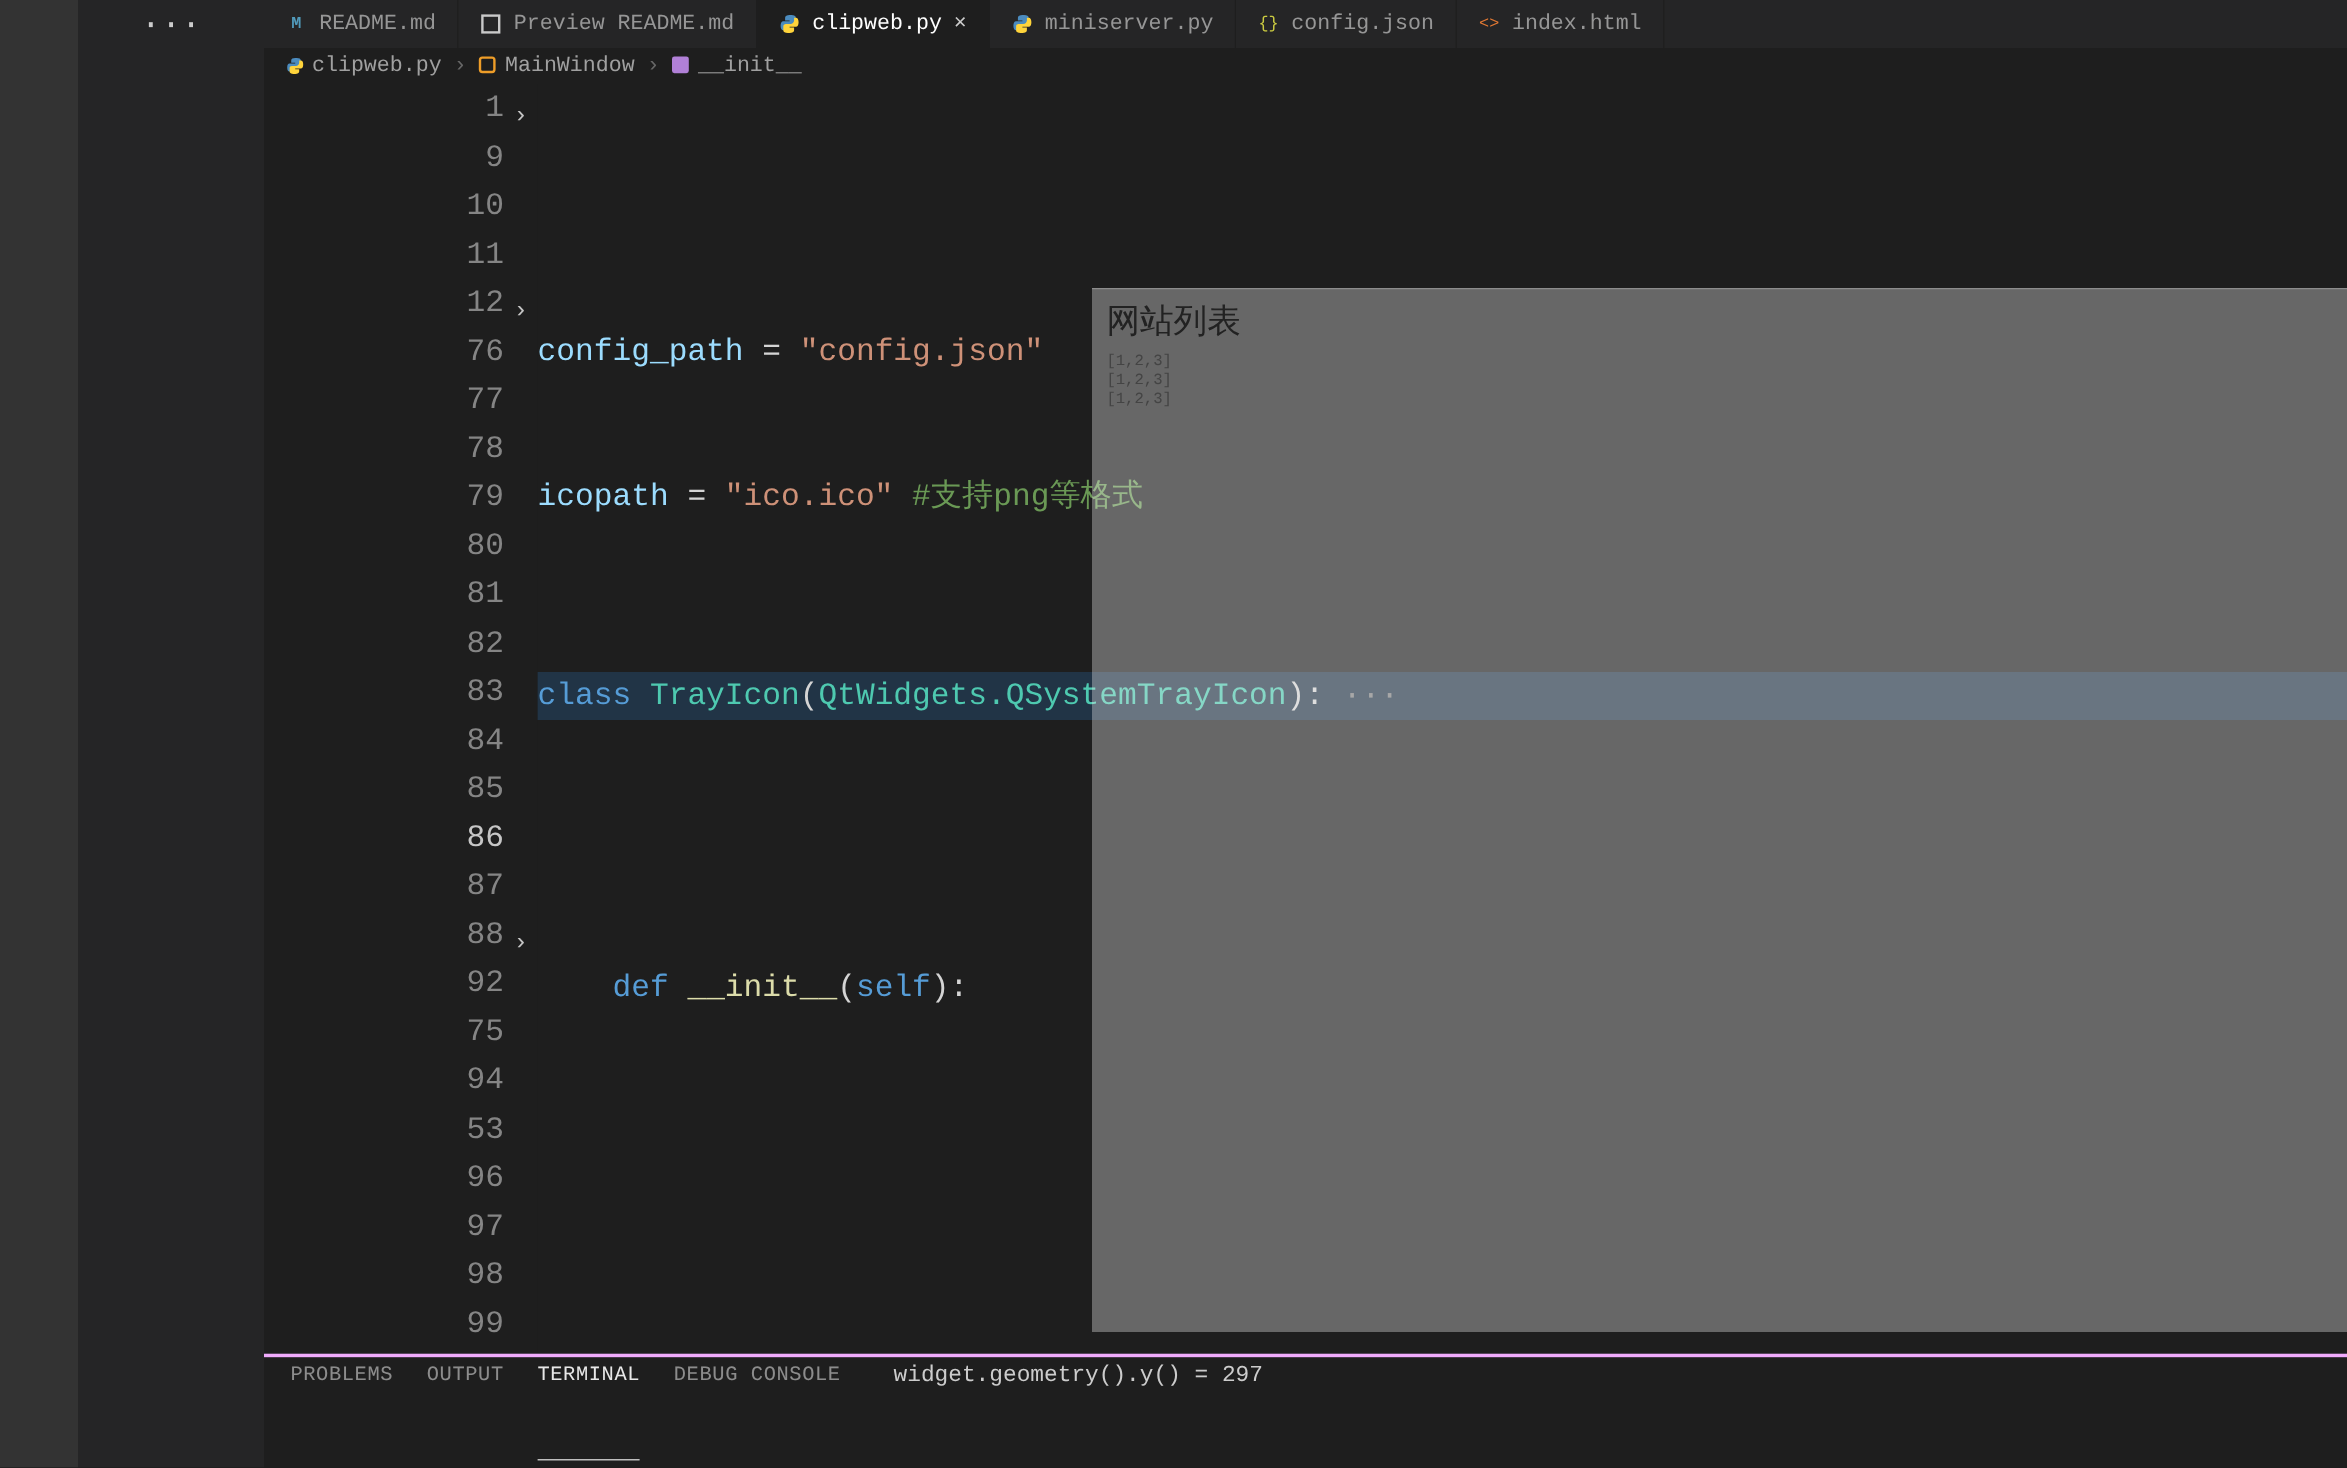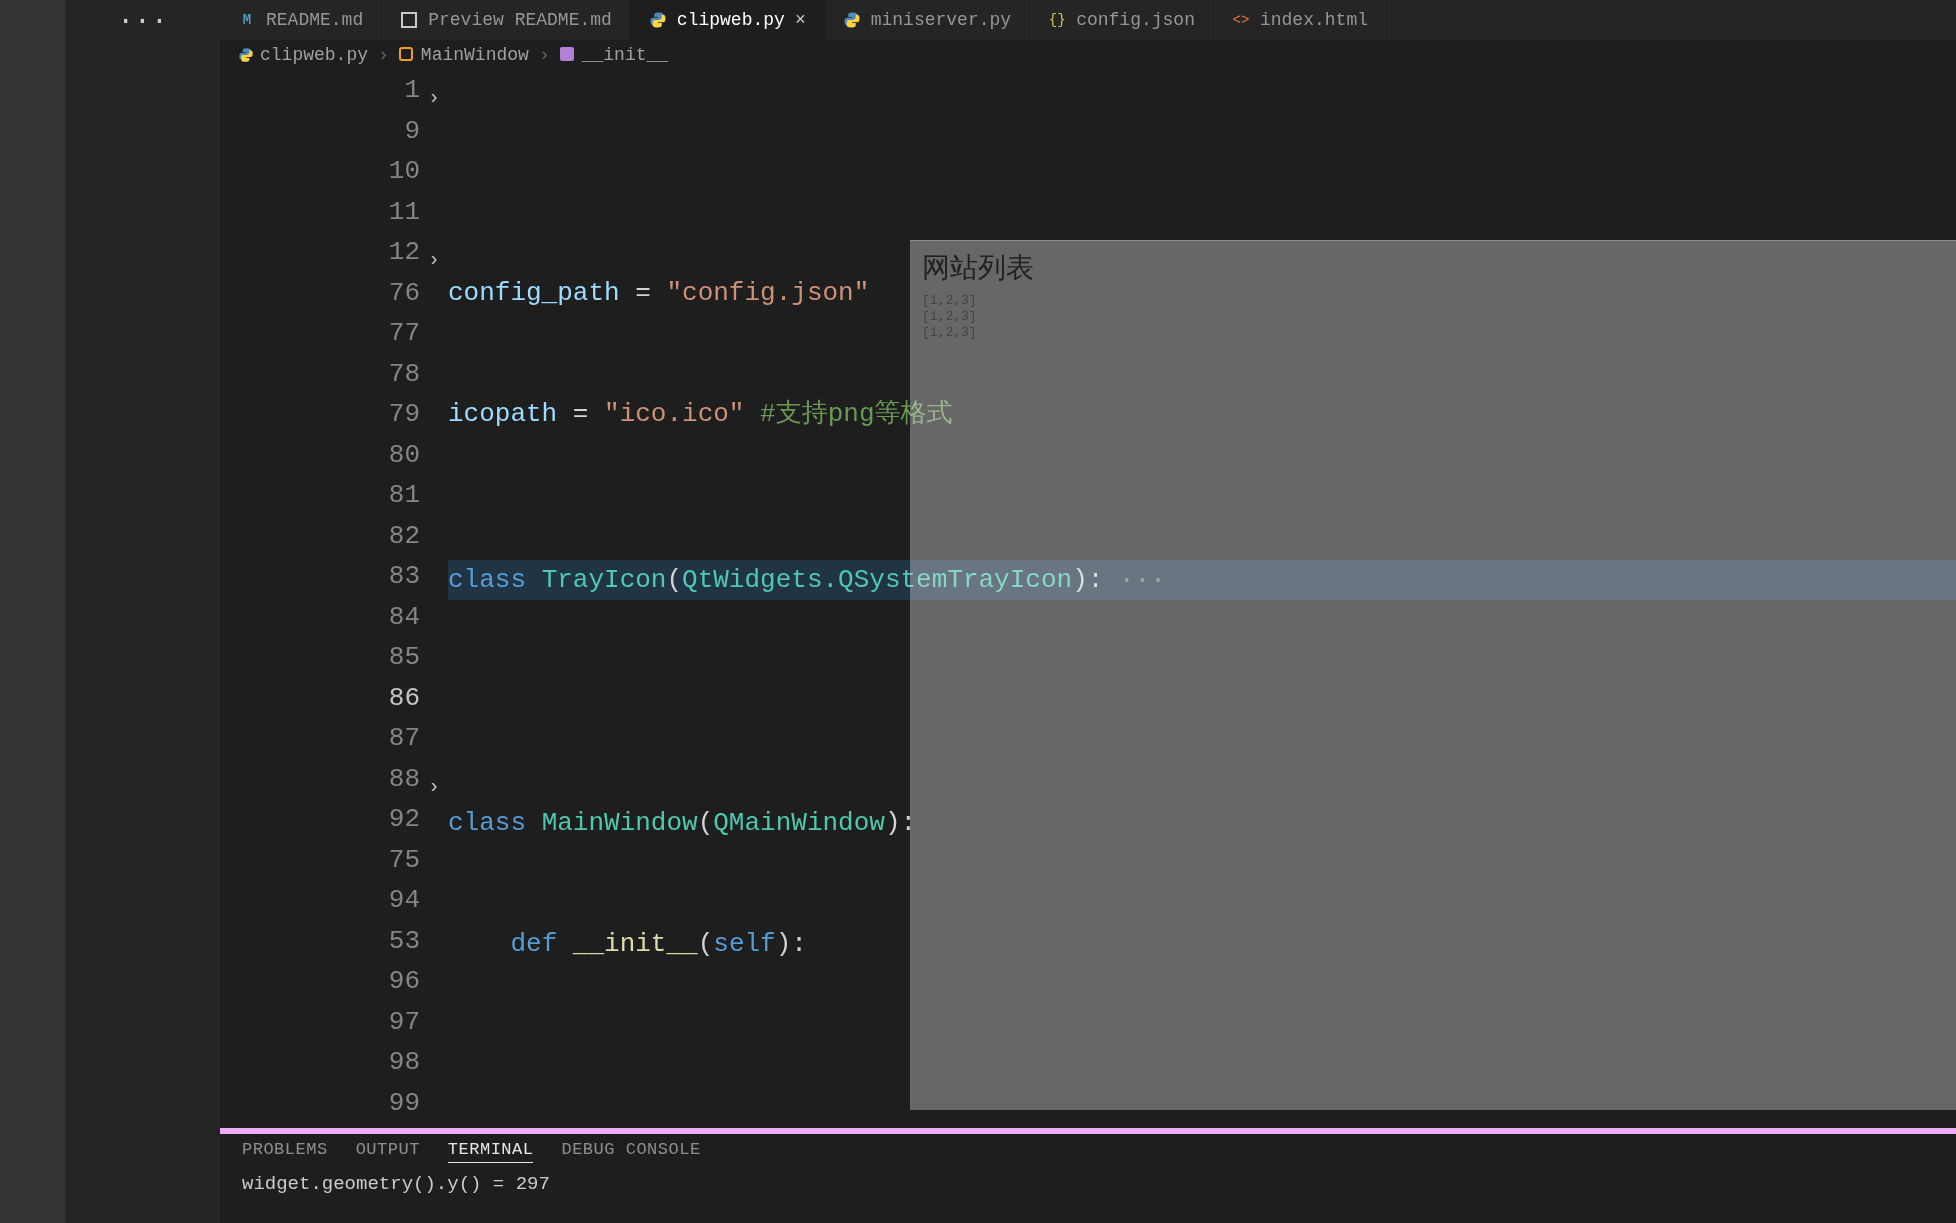--- a/index.html
+++ b/index.html
@@ -40,21 +40,21 @@
   .tk-fn { color:#dcdcaa; }
   .tk-str { color:#ce9178; }
   .tk-cmt { color:#6a9955; }
   .tk-var { color:#9cdcfe; }
   .tk-self { color:#569cd6; }
   .tk-op { color:#d4d4d4; }
   .tk-dots { color:#808080; }
   .overlay-win { position:absolute; left:690px; top:240px; width:1266px; height:870px; background:rgba(240,240,240,0.35); border-top:1px solid rgba(180,180,180,0.5); }
   .overlay-title { position:absolute; top:8px; left:12px; font-size:28px; color:#222; font-family:"Microsoft YaHei",sans-serif;text-align:right; }
   .overlay-lines { position:absolute; top:52px; left:12px; font-size:13px; color:#444; line-height:16px; }
-  .panel-bottom { height:95px; background:#1e1e1e; border-top:6px solid #f0abfc; display:flex; flex-direction:column; }
+  .panel-bottom { height:95px; background:#1e1e1e; border-top:3px solid #f0abfc; display:flex; flex-direction:row; }
   .panel-tabs { display:flex; gap:28px; padding:6px 22px; font-size:17px; color:rgba(231,231,231,0.55); }
   .panel-tabs .pt.active { color:#e7e7e7; border-bottom:1px solid #e7e7e7; padding-bottom:3px; }
   .panel-tabs .pt { cursor:pointer; letter-spacing:0.5px; }
   .term-out { padding:4px 22px; font-size:19px; color:#cccccc; }
 </style>
 </head>
 <body>
 
 <div class="root">
   <div class="activity-bar"></div>
@@ -159,21 +159,20 @@
           <div class="ln">97</div>
           <div class="ln">98</div>
           <div class="ln">99</div>
         </div>
       <div class="code">
         <div class="row"></div>
         <div class="row"><span class="tk-var">config_path</span><span class="tk-op"> = </span><span class="tk-str">"config.json"</span></div>
         <div class="row"><span class="tk-var">icopath</span><span class="tk-op"> = </span><span class="tk-str">"ico.ico"</span><span class="tk-cmt"> #支持png等格式</span></div>
         <div class="row sel-bg"><span class="tk-kw2">class </span><span class="tk-cls">TrayIcon</span><span>(</span><span class="tk-cls">QtWidgets.QSystemTrayIcon</span><span>):</span><span class="tk-dots"> ···</span></div>
         <div class="row"></div>
-        <div class="row"><span class="tk-kw2">class </span><span class="tk-cls">MainWindow</span><span>(</span><span class="tk-cls">QMainWindow</span><span>):</span></div>
         <div class="row">    <span class="tk-kw2">def </span><span class="tk-fn">__init__</span><span>(</span><span class="tk-self">self</span><span>):</span></div>
         <div class="row">        </div>
         
         
         
         
         
         
         
         

